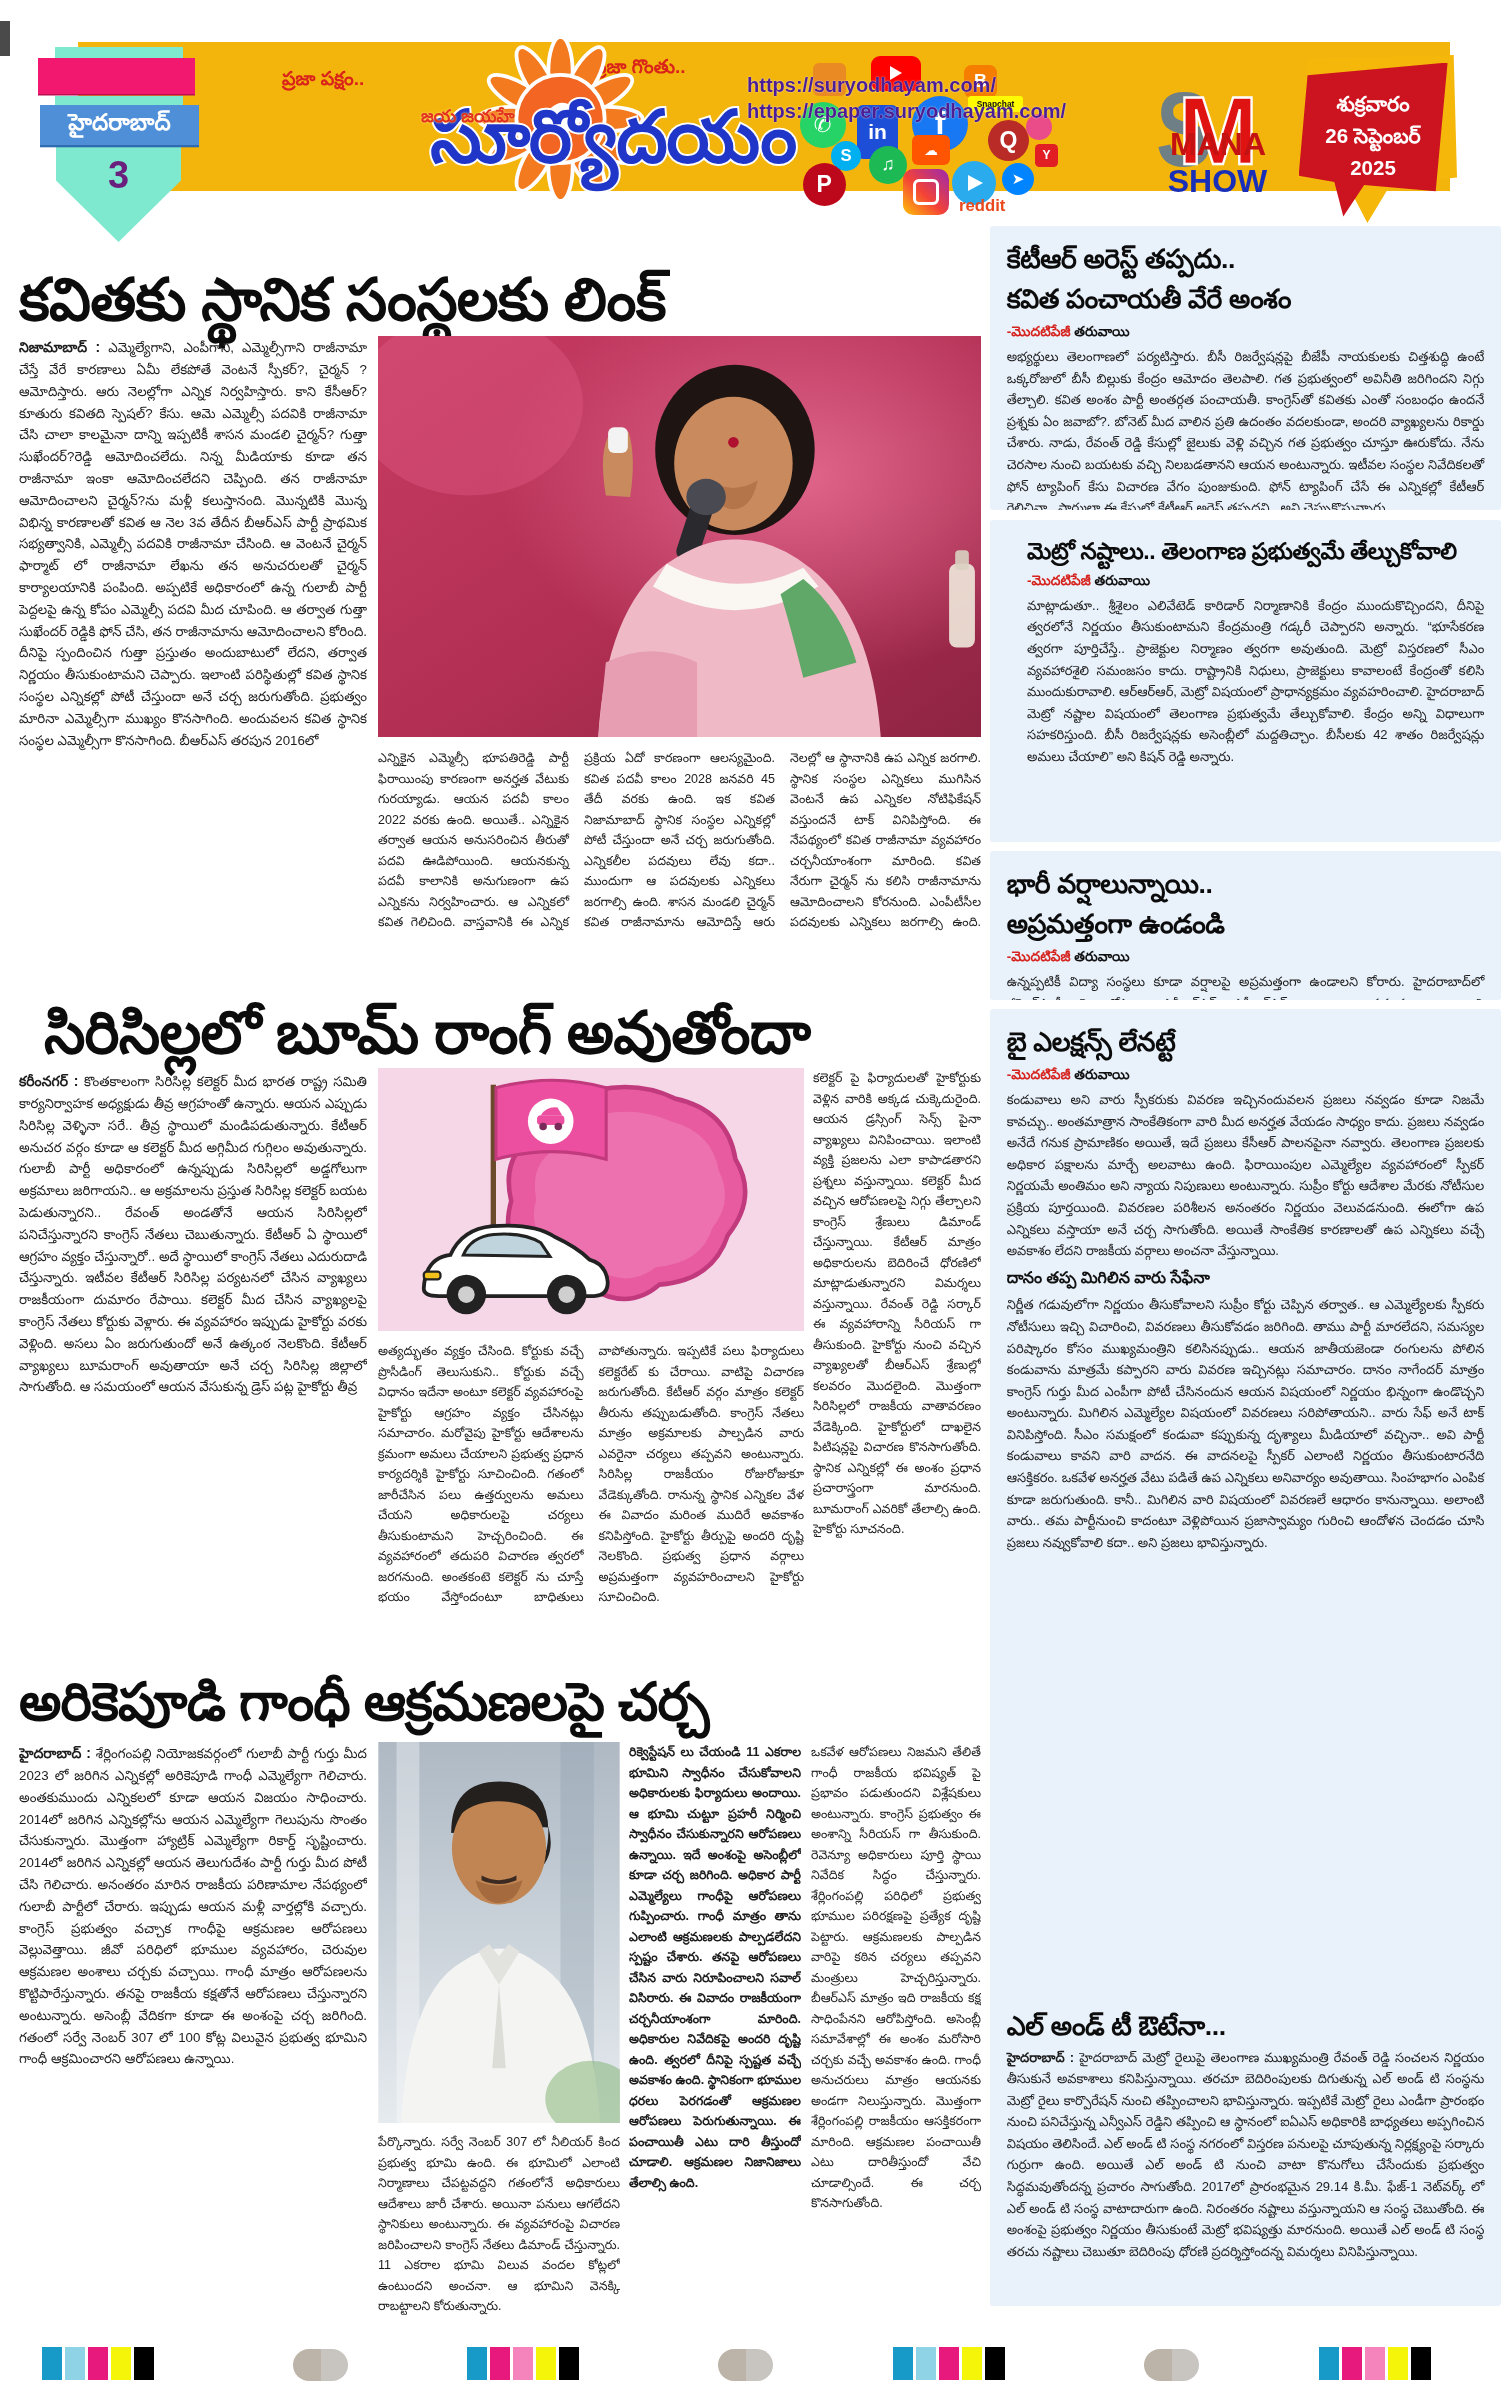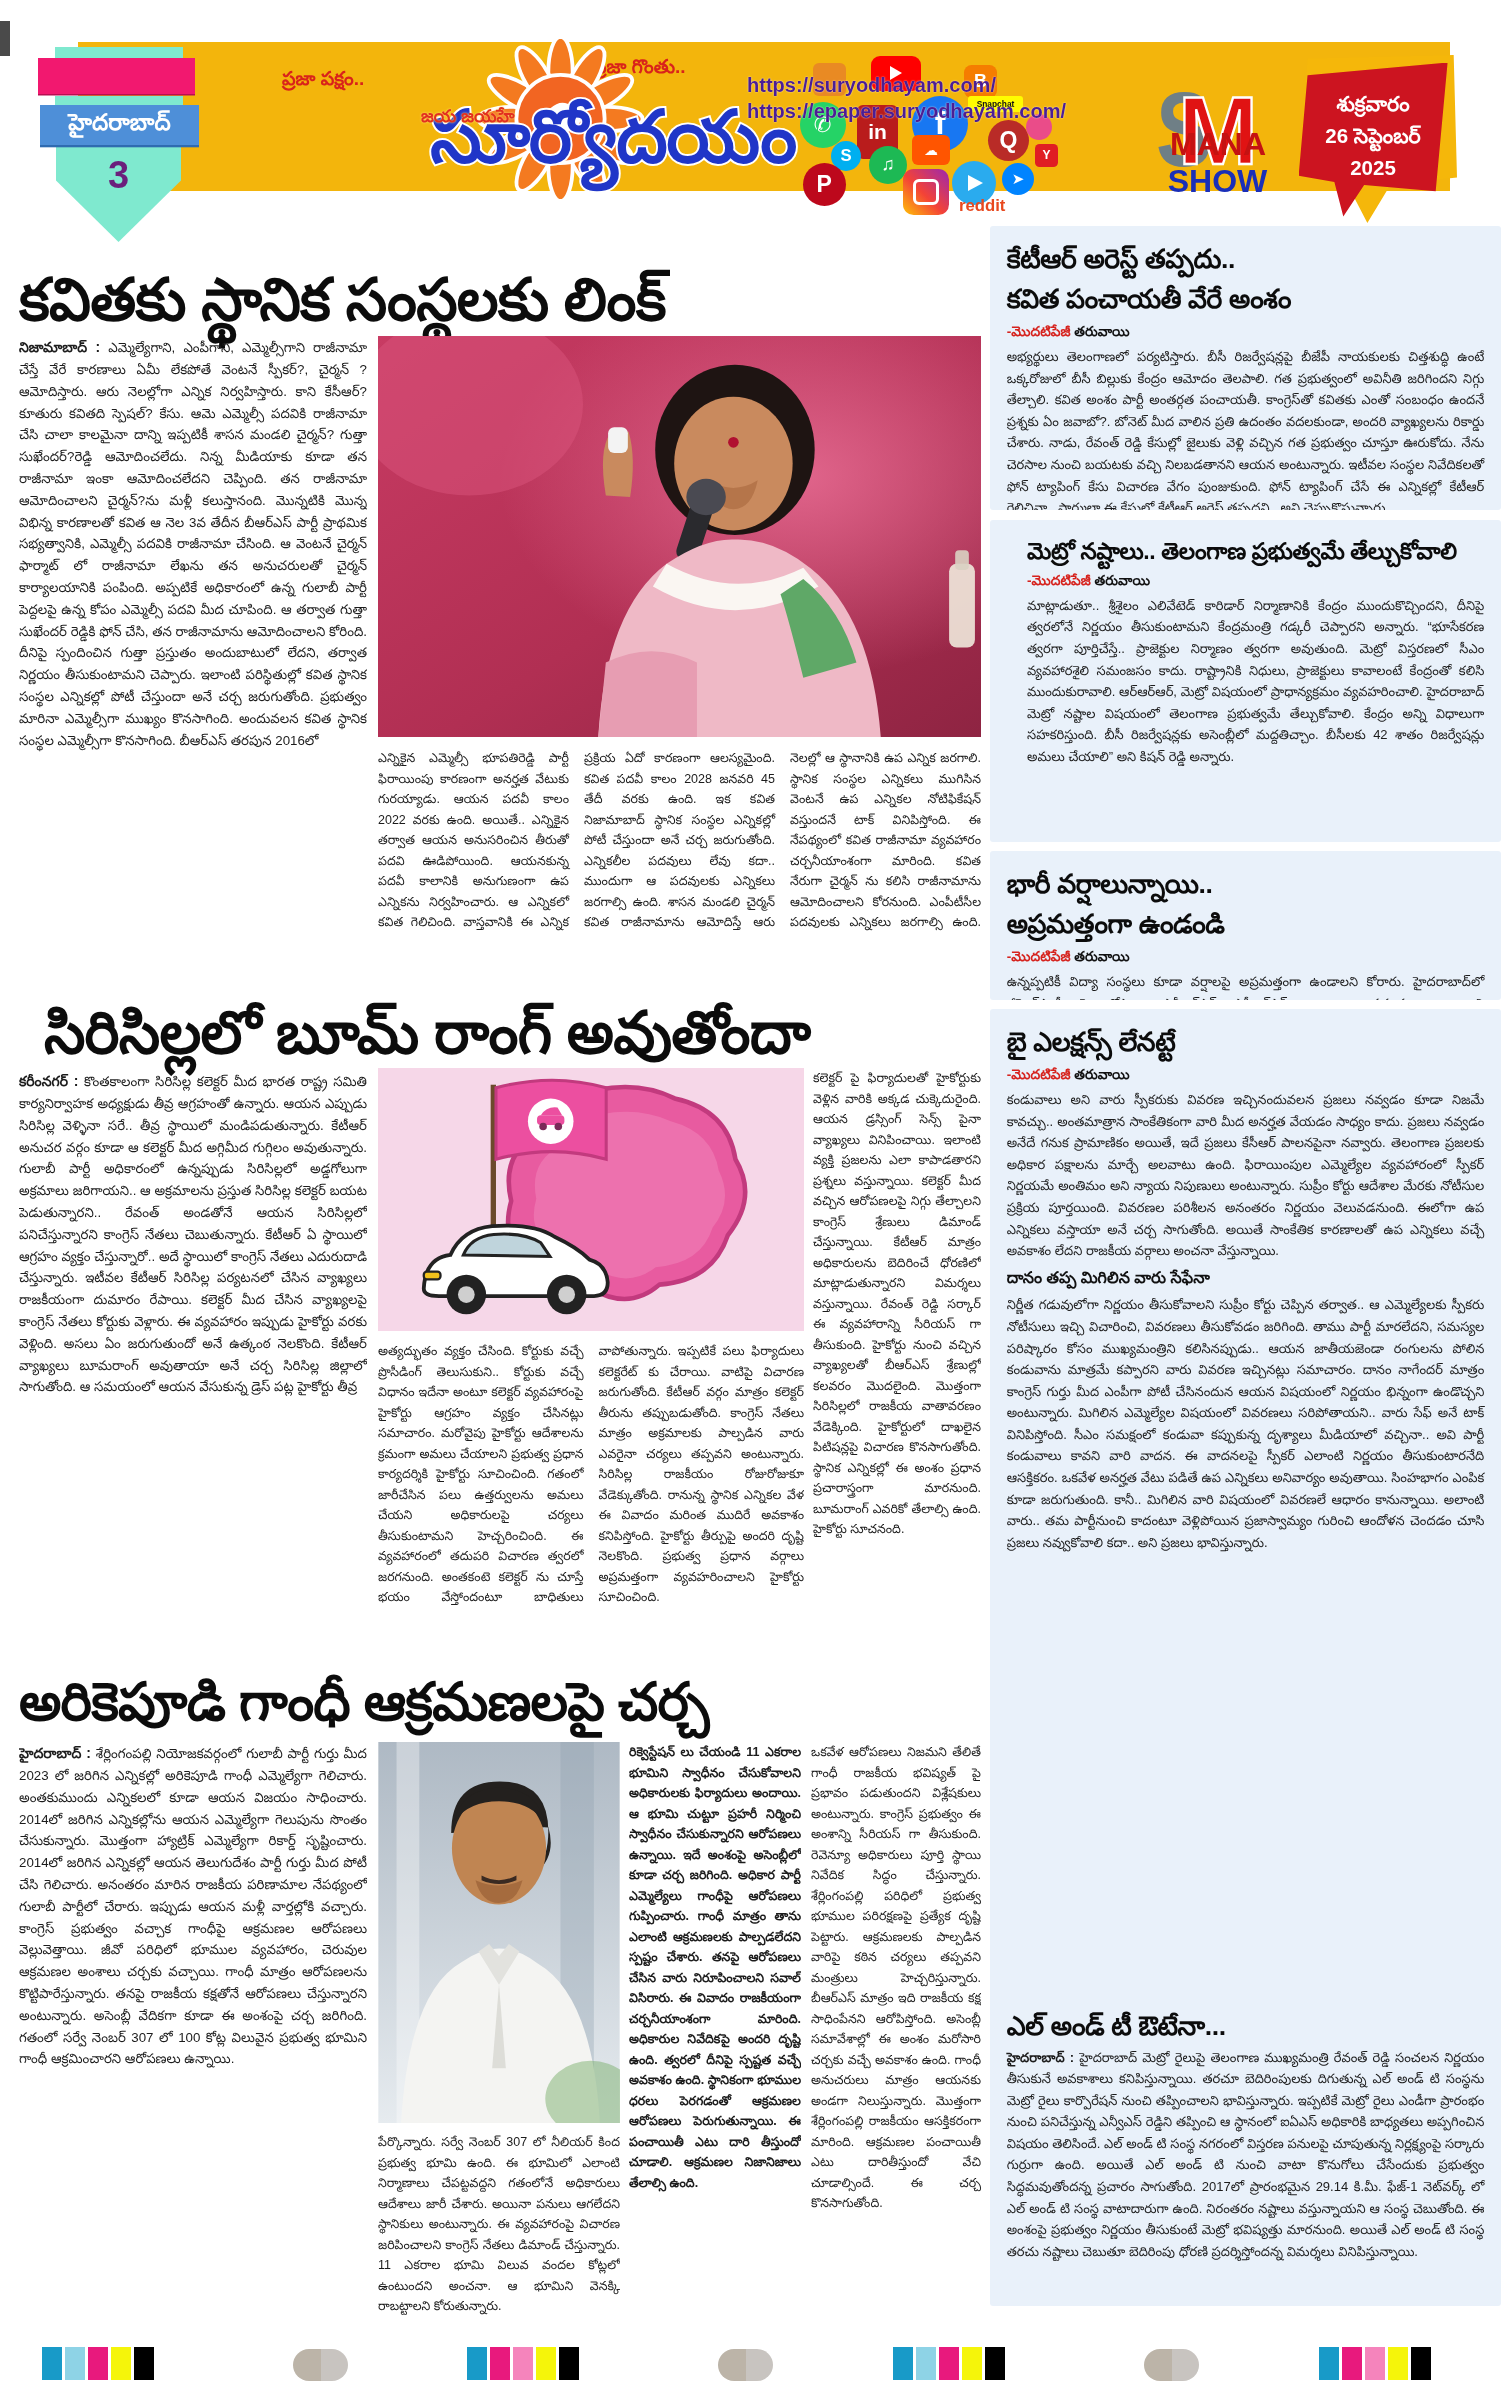--- a/index.html
+++ b/index.html
@@ -24,21 +24,21 @@
   .page-badge{position:absolute;left:56px;top:114px;width:125px;height:128px;background:#7FE9CF;clip-path:polygon(0 0,100% 0,100% 52%,50% 100%,0 52%);z-index:7;display:flex;align-items:flex-start;justify-content:center;}
   .page-badge span{margin-top:40px;color:#6B1F7C;font-weight:800;font-size:38px;}
   
   .social{position:absolute;left:720px;top:4.6px;width:274px;height:143px;z-index:4;}
   .si{position:absolute;display:flex;align-items:center;justify-content:center;color:#fff;font-weight:bold;}
   .si-rss{left:15px;top:16.7px;width:33px;height:33px;background:#E98A23;border-radius:6px;font-size:18px;}
   .si-yt{left:73px;top:9px;width:50px;height:35px;background:#FF0000;border-radius:9px;}
   .si-yt:before{content:"";border-left:12px solid #fff;border-top:7.6px solid transparent;border-bottom:7.6px solid transparent;}
   .si-blogger{left:166px;top:18px;width:33px;height:33px;background:#F57D00;border-radius:7.6px;font-size:18px;}
   .si-wa{left:1.5px;top:55px;width:46px;height:46px;background:#25D366;border-radius:50%;font-size:21px;}
-  .si-li{left:59px;top:58px;width:41px;height:54px;background:#b91c1c;border-radius:6px;font-size:21px;}
+  .si-li{left:59px;top:58px;width:41px;height:54px;background:#1d4ed8;border-radius:6px;font-size:21px;}
   .si-fb{left:114px;top:49px;width:56px;height:56px;background:#1877F2;border-radius:50%;font-size:32px;}
   .si-snap{left:170px;top:49px;width:55px;height:16.7px;background:#FFFC00;color:#111;font-size:8.4px;border-radius:3px;}
   .si-quora{left:190px;top:73px;width:41px;height:41px;background:#B92B27;border-radius:50%;font-size:23px;}
   .si-skype{left:33px;top:94px;width:30px;height:30px;background:#00AFF0;border-radius:50%;font-size:16.7px;}
   .si-spotify{left:71px;top:99px;width:38px;height:38px;background:#1DB954;border-radius:50%;font-size:18px;}
   .si-sc{left:114px;top:88px;width:38px;height:30px;background:#FF5500;border-radius:6px;font-size:13.7px;}
   .si-pin{left:4.6px;top:116px;width:43px;height:43px;background:#BD081C;border-radius:50%;font-size:23px;}
   .si-ig{left:105px;top:122px;width:46px;height:46px;background:linear-gradient(45deg,#FFC107,#F44336 45%,#9C27B0);border-radius:10.6px;}
   .si-ig:before{content:"";width:20px;height:20px;border:3px solid #fff;border-radius:6px;}
   .si-tg{left:154px;top:114px;width:44px;height:44px;background:#2AABEE;border-radius:50%;}

